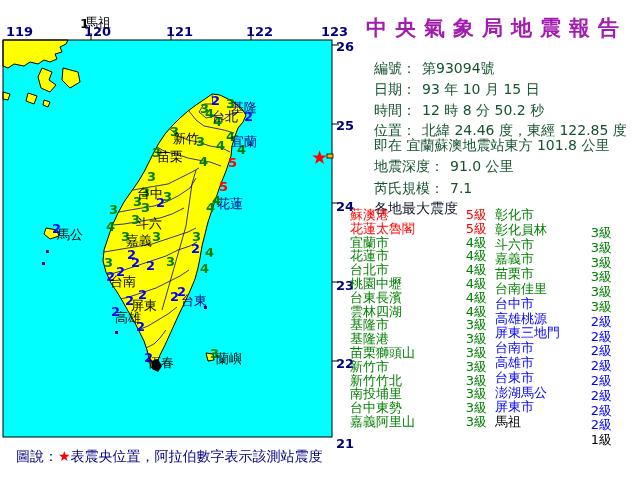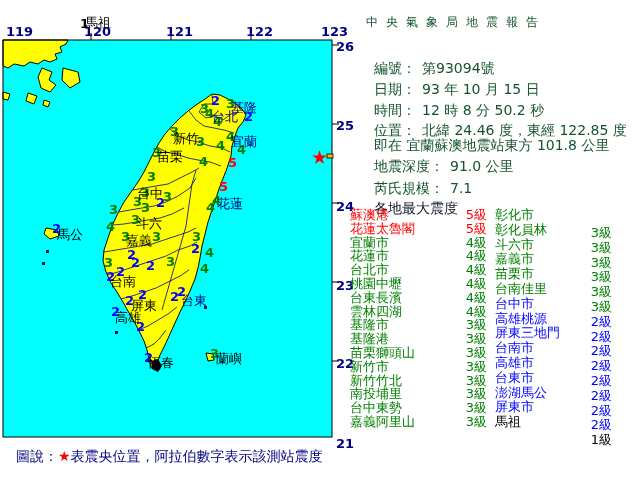--- a/index.html
+++ b/index.html
@@ -1,21 +1,21 @@
 <!DOCTYPE html>
 <html><head>
 <meta charset="utf-8">
 <style>
   html,body{margin:0;padding:0;background:#fff;}
   .screen{position:relative;width:640px;height:480px;background:#ffffff;overflow:hidden;
           font-family:"DejaVu Sans",sans-serif;color:#000080;}
   .abs{position:absolute;}
   
-  .title{left:366px;top:14px;width:268px;font-size:12px;font-weight:normal;
-         letter-spacing:8px;color:#14532d;white-space:nowrap;}
+  .title{left:366px;top:14px;width:268px;font-size:21px;font-weight:bold;
+         letter-spacing:8px;color:#a21caf;white-space:nowrap;}
   .fieldline{left:374px;font-size:14px;color:#14532d;white-space:nowrap;}
   .fieldline .lbl{margin-right:6px;}
   .section{left:374px;top:200px;font-size:14px;color:#0f172a;}
   
   .col{position:absolute;top:206px;font-size:13px;}
   #leftcol{left:350px;width:137px;}
   #rightcol{left:495px;width:117px;}
   .irow{display:flex;}
   #leftcol .irow{height:13.8px;}
   #rightcol .irow{height:14.8px;flex-direction:column;}

